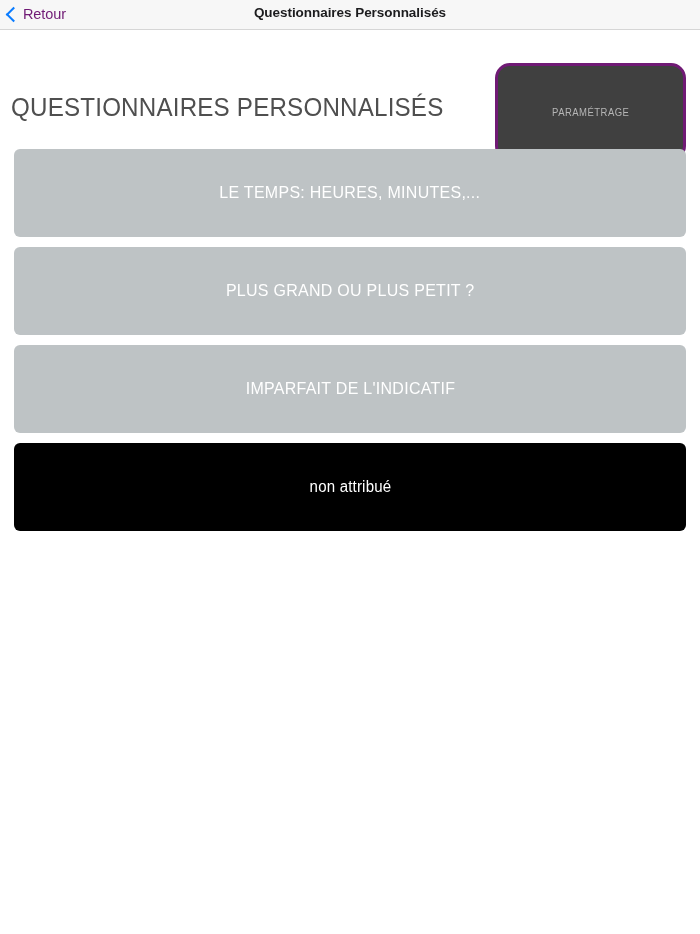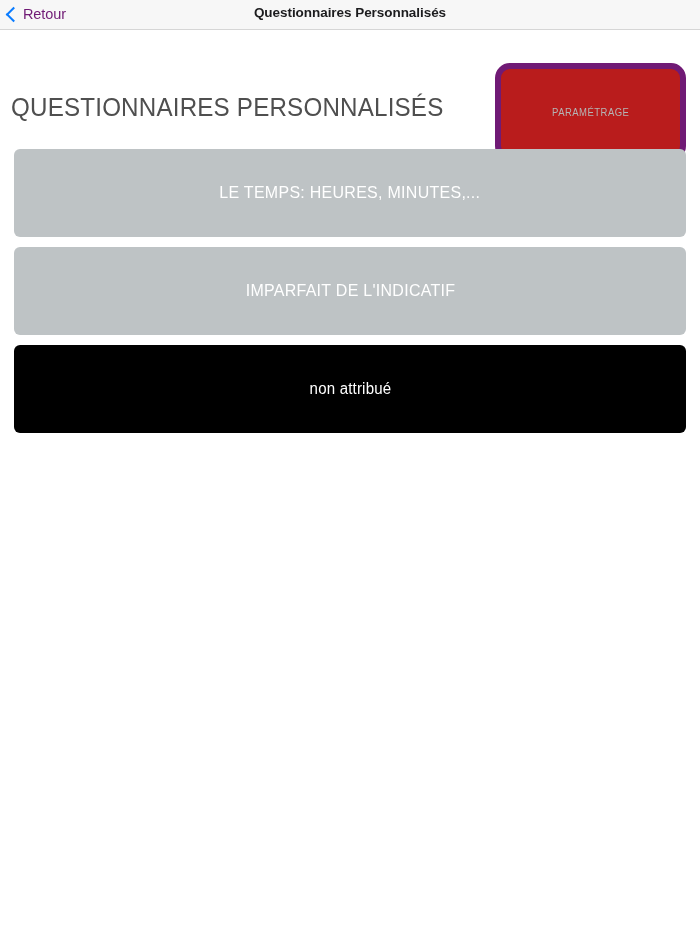--- a/index.html
+++ b/index.html
@@ -87,23 +87,23 @@
     transform: scaleX(0.93);
     transform-origin: left center;
   }
   .settings-button {
     position: absolute;
     left: 495px;
     top: 33px;
     width: 191px;
     height: 98px;
     box-sizing: border-box;
-    border: 6px solid #701a75;
+    border: 3px solid #701a75;
     border-radius: 15px;
-    background: #b91c1c;
+    background: #404040;
     display: flex;
     align-items: center;
     justify-content: center;
     cursor: pointer;
   }
   .settings-button-label {
     font-size: 10px;
     color: #b5b5b5;
     letter-spacing: 0.5px;
     font-weight: 400;
@@ -157,19 +157,22 @@
   <div class="page-title">QUESTIONNAIRES PERSONNALISÉS</div>
   <div class="settings-button">
     <span class="settings-button-label">PARAMÉTRAGE</span>
   </div>
 </div>
 
 <div class="quiz-list">
     <div class="quiz-card" style="background: rgb(190, 195, 197);">
       <span class="quiz-card-label">LE TEMPS: HEURES, MINUTES,...</span>
     </div>
+    <div class="quiz-card" style="background: rgb(190, 195, 197);">
+      <span class="quiz-card-label">PLUS GRAND OU PLUS PETIT ?</span>
+    </div>
     <div class="quiz-card" style="background: rgb(190, 195, 197); align-items: center;">
       <span class="quiz-card-label">IMPARFAIT DE L'INDICATIF</span>
     </div>
     <div class="quiz-card" style="background: #000000;">
       <span class="quiz-card-label lowercase">non attribué</span>
     </div>
   </div>
 
 </body></html>

